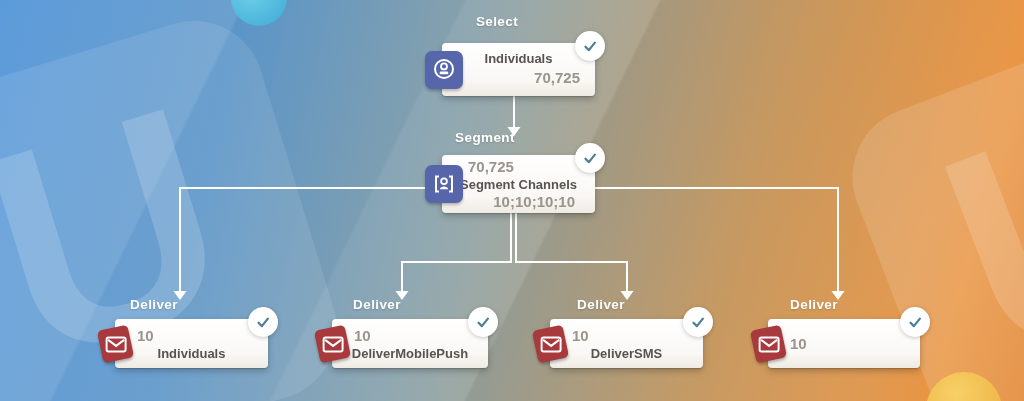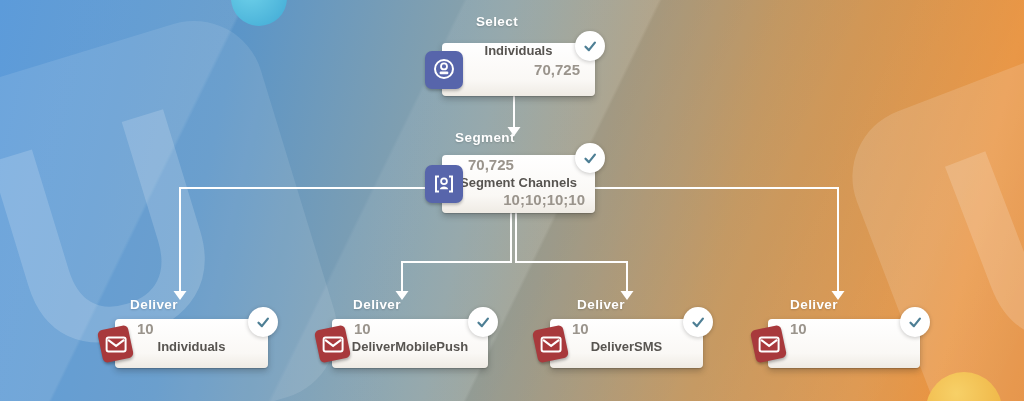--- a/index.html
+++ b/index.html
@@ -31,21 +31,21 @@
   .connectors{position:absolute;left:0;top:0;z-index:1;}
   .node-label{
     position:absolute;z-index:3;transform:translateX(-50%);
     color:#fff;font-weight:bold;font-size:13.5px;letter-spacing:.4px;
     text-shadow:0 1px 2px rgba(0,0,0,.18);white-space:nowrap;text-align:right;
   }
   .card{
     position:absolute;z-index:2;border-radius:4px;
     background:linear-gradient(#ffffff 0%,#faf8f5 70%,#efebe4 100%);
     box-shadow:0 3px 6px rgba(30,30,30,.28),0 1px 1px rgba(30,30,30,.18);
-    display:flex;flex-direction:column;justify-content:flex-start;
+    display:flex;flex-direction:column;justify-content:center;
   }
   .sq-icon{
     position:absolute;left:-17px;top:50%;transform:translateY(-50%);
     width:38px;height:38px;border-radius:7px;background:#5765ab;
     box-shadow:0 2px 3px rgba(0,0,0,.25);
     display:flex;align-items:center;justify-content:center;
   }
   .rd-icon{
     position:absolute;left:-15px;top:50%;
     transform:translateY(-50%) rotate(-12deg);
@@ -125,21 +125,21 @@
     <div class="sq-icon">
       <svg width="26" height="26" viewBox="0 0 26 26">
         <path d="M8 5.5 H5 V20.5 H8" stroke="#fff" stroke-width="2" fill="none"></path>
         <path d="M18 5.5 H21 V20.5 H18" stroke="#fff" stroke-width="2" fill="none"></path>
         <circle cx="13" cy="10.2" r="2.9" stroke="#fff" stroke-width="1.8" fill="none"></circle>
         <path d="M8.8 18.2 C9.4 14.6 16.6 14.6 17.2 18.2 Z" fill="#fff"></path>
       </svg>
     </div>
     <div class="cnt cnt-left">70,725</div>
     <div class="title">Segment Channels</div>
-    <div class="cnt cnt-right" style="padding-right:10px">10;10;10;10</div>
+    <div class="cnt cnt-right" style="padding-right:20px">10;10;10;10</div>
     <div class="check">
       <svg width="18" height="18" viewBox="0 0 24 24">
           <path d="M6 13 L10.5 17.5 L18.5 7.5" stroke="#4e7f95" stroke-width="3" fill="none" stroke-linecap="round" stroke-linejoin="round"></path>
         </svg>
     </div>
   </div>
 
   <div class="card" style="left:115px;top:319px;width:153px;height:49px">
     <div class="rd-icon">
       <svg width="22" height="18" viewBox="0 0 22 18">

